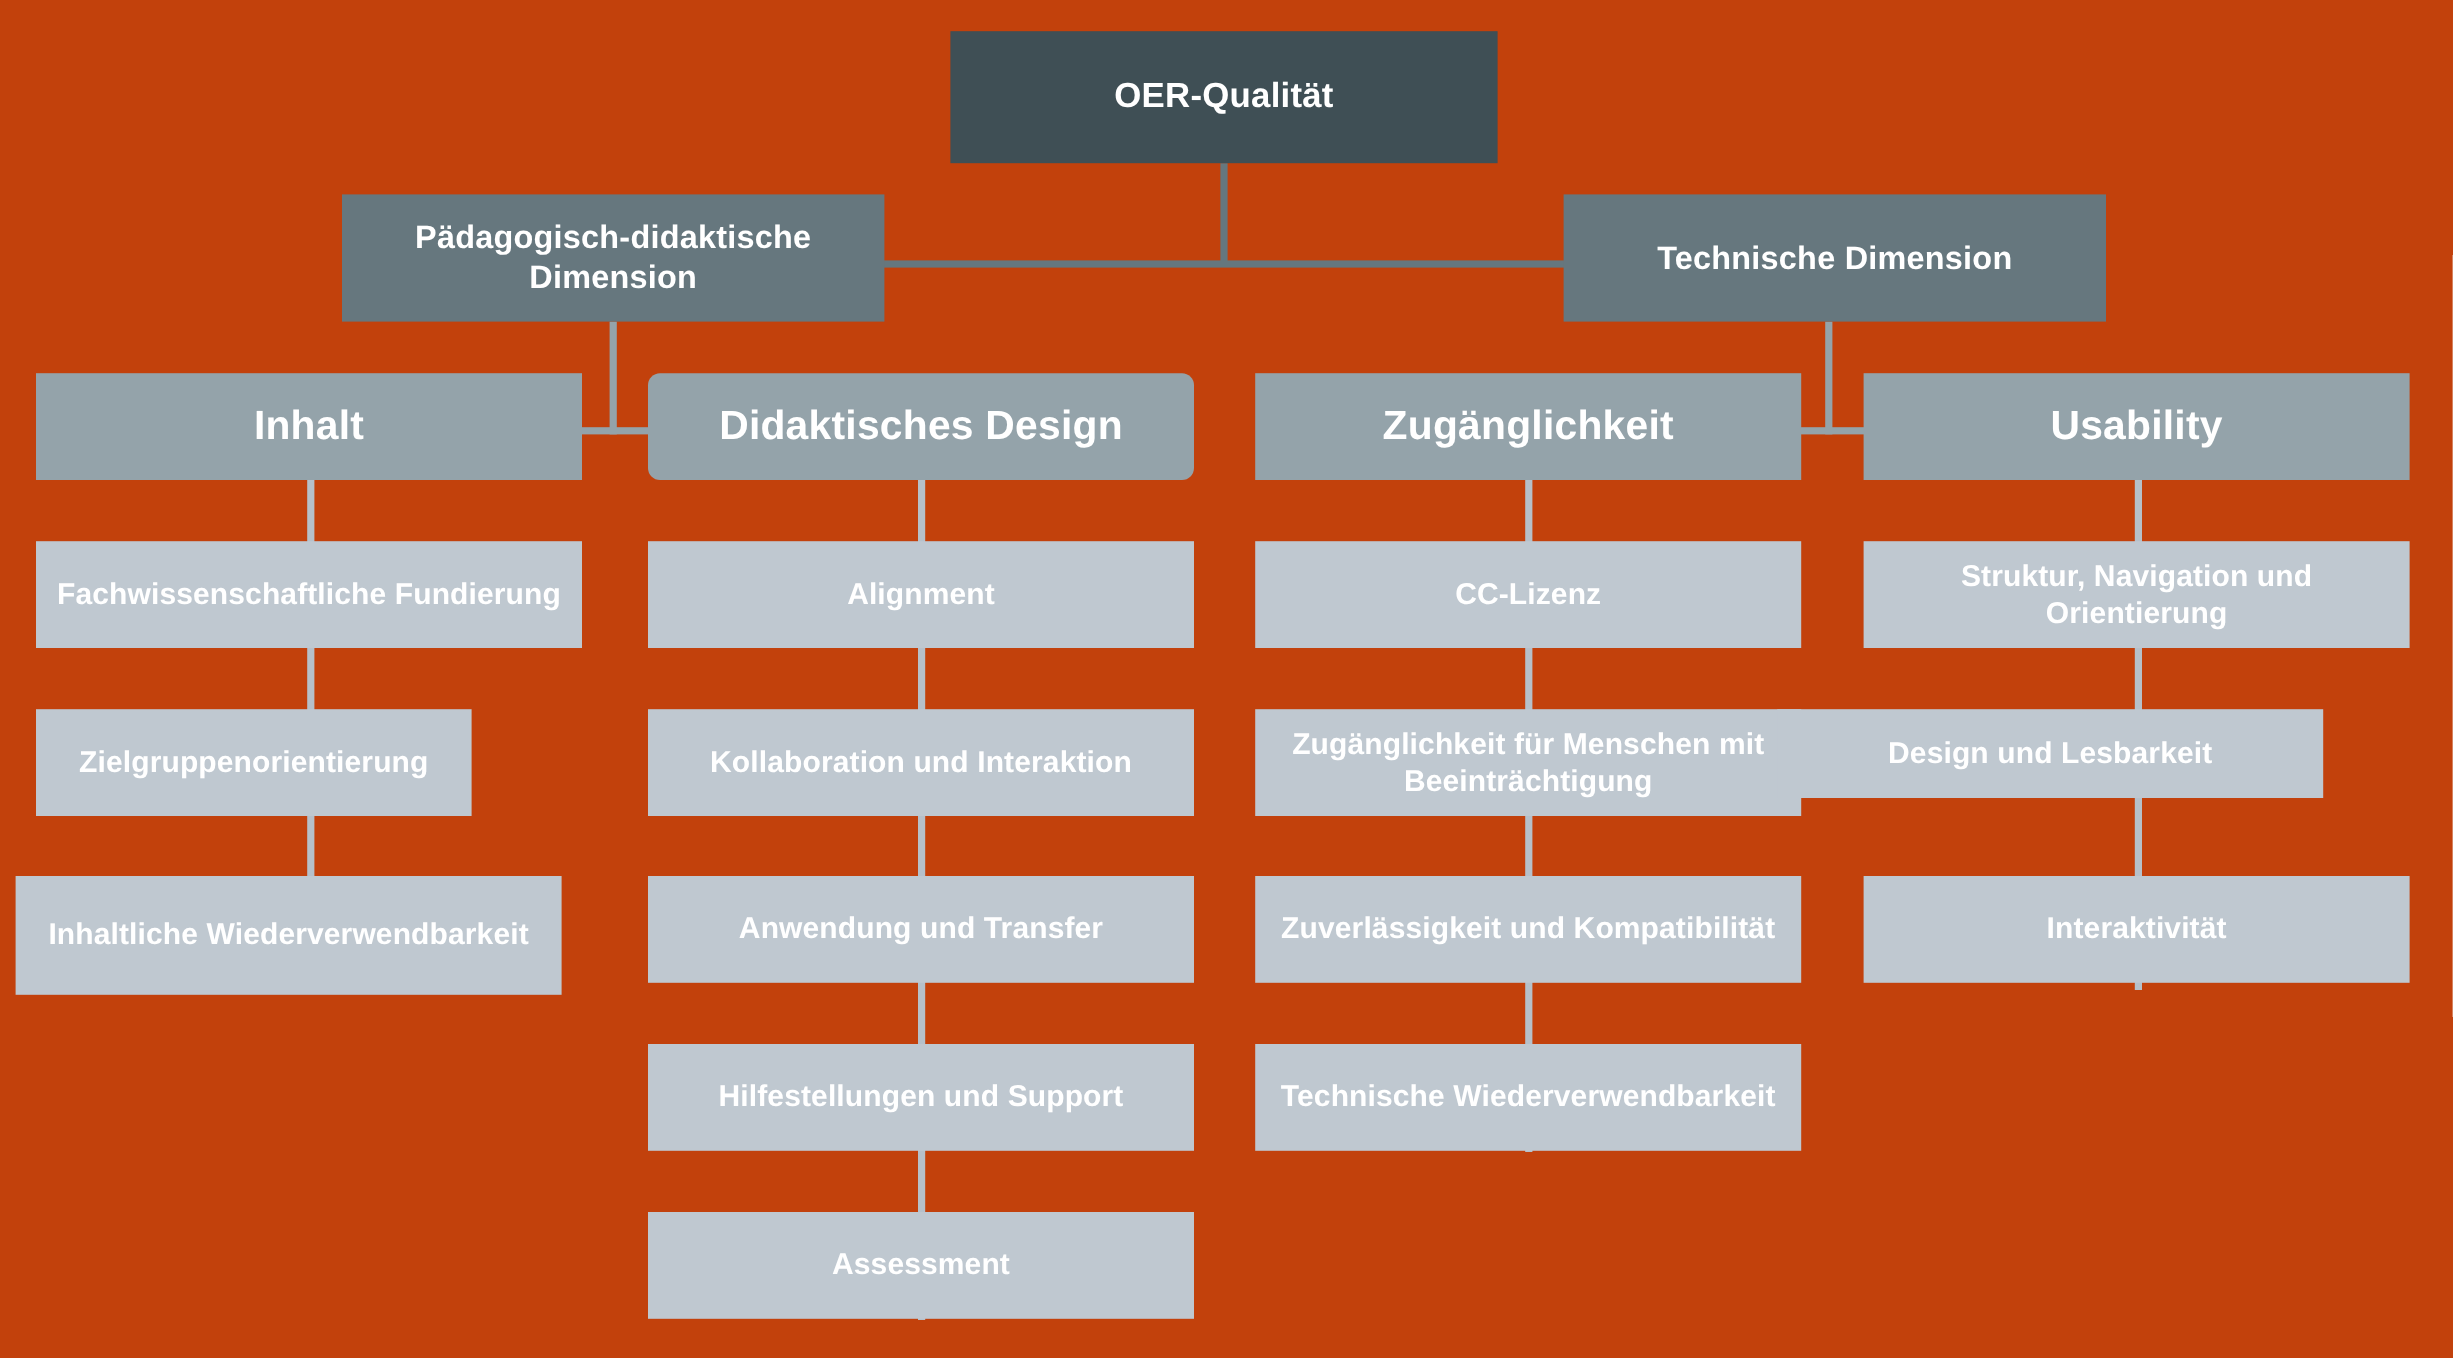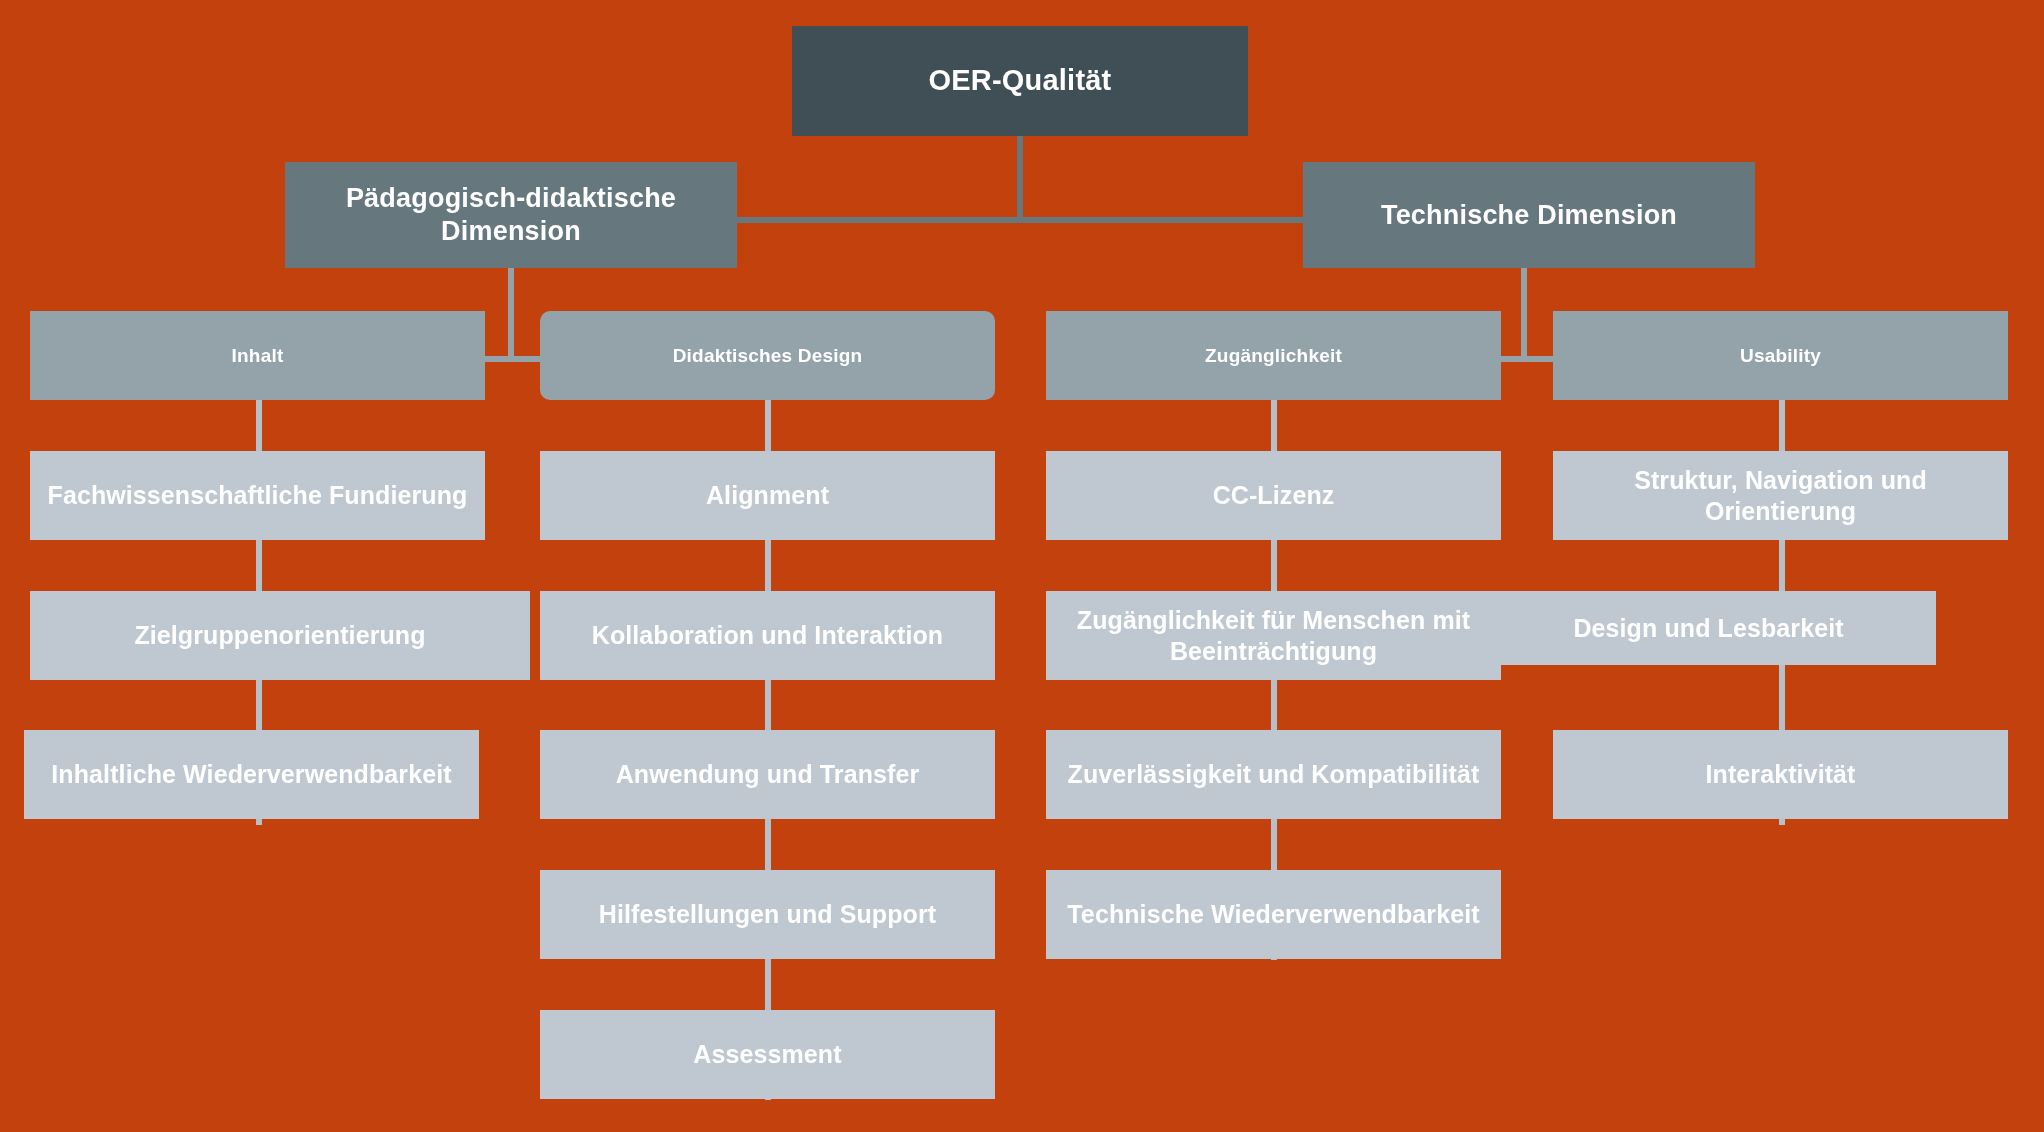--- a/index.html
+++ b/index.html
@@ -35,21 +35,21 @@
     font-size: 29px;
     letter-spacing: 0.2px;
   }
   .lvl-dim {
     background: #66777e;
     font-size: 27px;
     letter-spacing: 0.2px;
   }
   .lvl-cat {
     background: #94a3aa;
-    font-size: 19px;
+    font-size: 34px;
     letter-spacing: 0.2px;
   }
   .lvl-leaf {
     background: #bfc8d0;
     font-size: 25px;
     letter-spacing: 0.1px;
   }
   .conn {
     position: absolute;
     z-index: 1;
@@ -101,24 +101,24 @@
   <div class="node lvl-cat" style="left:1046px; top:311px; width:455px; height:89px;">
     <span>Zugänglichkeit</span>
   </div>
   <div class="node lvl-cat" style="left:1553px; top:311px; width:455px; height:89px;">
     <span>Usability</span>
   </div>
 
   <div class="node lvl-leaf" style="left:30px; top:451px; width:455px; height:89px;">
     <span>Fachwissenschaftliche Fundierung</span>
   </div>
-  <div class="node lvl-leaf" style="left:30px; top:591px; width:500px; height:89px;">
+  <div class="node lvl-leaf" style="left:30px; top:591px; width:363px; height:89px;">
     <span>Zielgruppenorientierung</span>
   </div>
-  <div class="node lvl-leaf" style="left:24px; top:730px; width:455px; height:89px;">
+  <div class="node lvl-leaf" style="left:13px; top:730px; width:455px; height:99px;">
     <span>Inhaltliche Wiederverwendbarkeit</span>
   </div>
 
   <div class="node lvl-leaf" style="left:540px; top:451px; width:455px; height:89px;">
     <span>Alignment</span>
   </div>
   <div class="node lvl-leaf" style="left:540px; top:591px; width:455px; height:89px;">
     <span>Kollaboration und Interaktion</span>
   </div>
   <div class="node lvl-leaf" style="left:540px; top:730px; width:455px; height:89px;">

